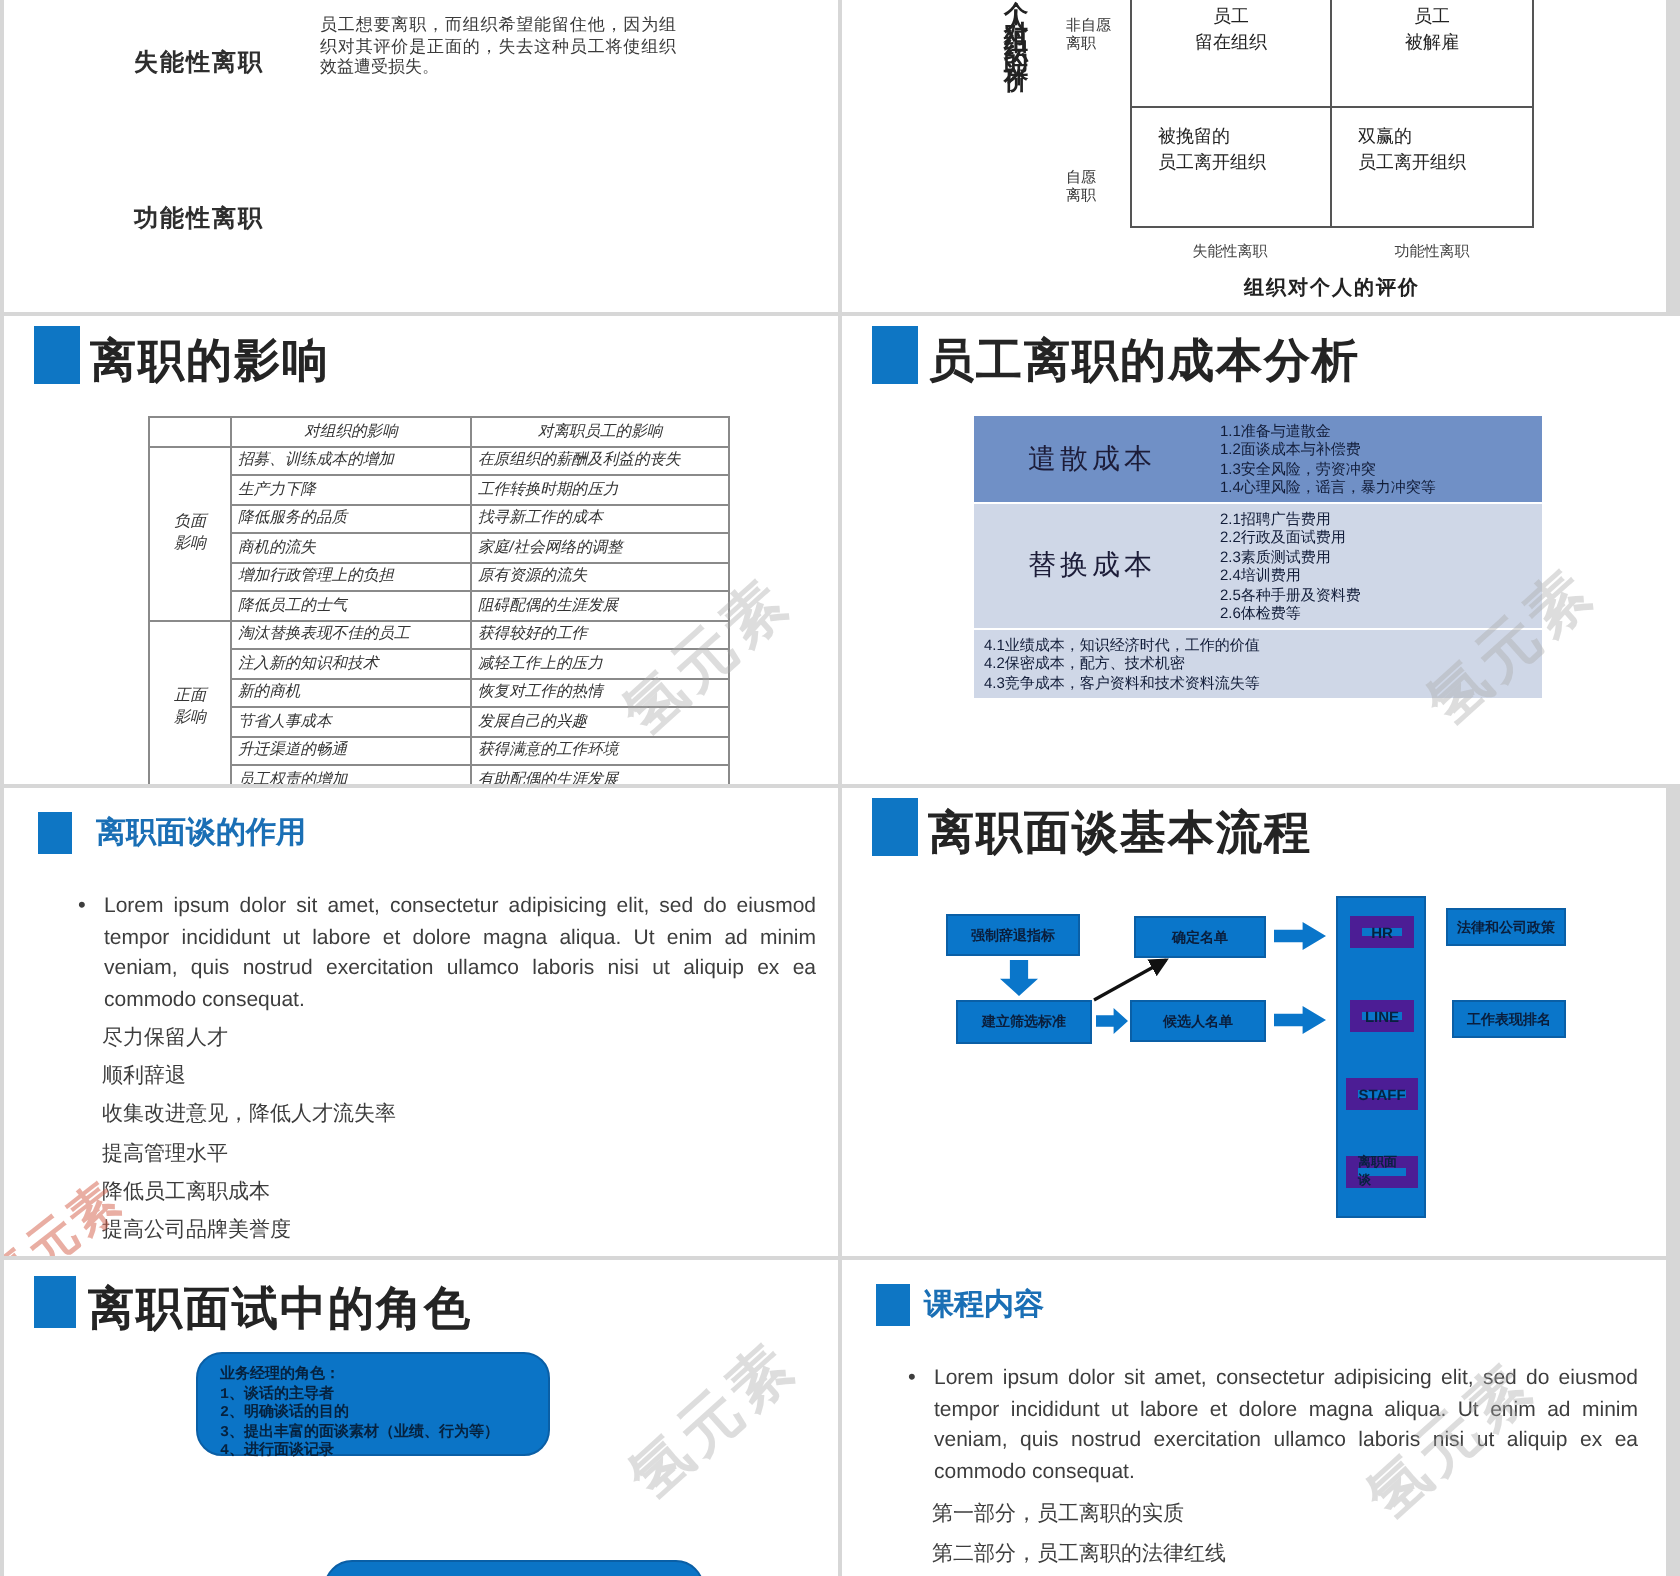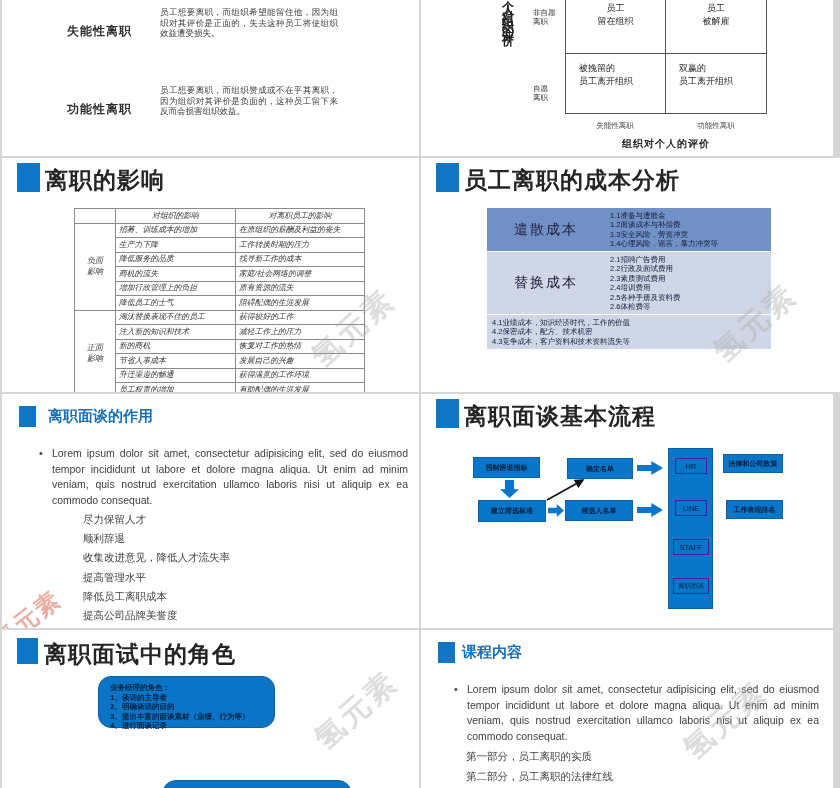--- a/index.html
+++ b/index.html
@@ -48,29 +48,29 @@
                font-family:"Liberation Serif","DejaVu Serif",serif; font-size:14px; letter-spacing:2px; color:#1c1c38; }
   .band .items { flex:1; padding:2.5px 5px; font-size:7.5px; line-height:9.5px; color:#111c38; }
   .band.med { background:#7090c6; }
   .band.lt  { background:#cfd7e7; }
   .band.wh  { background:#ffffff; }
 
   
   .bullet-dot { position:absolute; font-size:11px; color:#3d3d3d; }
   .para { position:absolute; font-size:10.5px; line-height:15.5px; color:#3d3d3d; text-align:justify; }
   .plist { position:absolute; font-size:10.5px; color:#3d3d3d; }
-  .plist div { margin-bottom:8.2px; line-height:11px;margin-left:32px; }
+  .plist div { margin-bottom:8.2px; line-height:11px; }
   .part-line { position:absolute; font-size:10.5px; color:#3d3d3d; }
 
   
   .fbox { position:absolute; background:#0a76ca; border:1px solid #0a5fa6; display:flex; align-items:center; justify-content:center;
           font-size:7px; color:#0a1e3c; font-weight:bold; text-align:center; }
   .tall { position:absolute; background:#0a76ca; border:1px solid #0a5fa6; }
-  .sub { position:absolute; border:1px solid #4c1d95; display:flex; align-items:center; justify-content:center;
-         font-size:7.5px; font-weight:normal; color:#06223f; }
+  .sub { position:absolute; border:6px solid #4c1d95; display:flex; align-items:center; justify-content:center;
+         font-size:7.5px; font-weight:bold; color:#06223f; }
   .arr-down { position:absolute; background:#0a76ca;
         clip-path:polygon(26% 0,74% 0,74% 52%,100% 52%,50% 100%,0 52%,26% 52%); }
   .arr-right { position:absolute; background:#0a76ca;
         clip-path:polygon(0 28%,55% 28%,55% 0,100% 50%,55% 100%,55% 72%,0 72%); }
 
   
   .round-box { position:absolute; background:#0b74c6; border:1px solid #0a5fa6; border-radius:13px;
                padding:7px 9px 0 11px; font-size:7.5px; line-height:9.6px; color:#06223f; font-weight:bold; }
   .round-box2 { position:absolute; background:#0b74c6; border:1px solid #0a5fa6; border-radius:14px; }
 
@@ -82,21 +82,20 @@
 </style>
 </head>
 <body>
 
 <div class="page">
 
   <div class="slide s1">
     <div class="def-term" style="left:65px; top:23px;">失能性离职</div>
     <div class="def-desc" style="left:158px; top:7px;">员工想要离职，而组织希望能留住他，因为组织对其评价是正面的，失去这种员工将使组织效益遭受损失。</div>
     <div class="def-term" style="left:65px; top:101px;">功能性离职</div>
-    <div class="def-desc" style="left:158px; top:85px;">员工想要离职，而组织赞成或不在乎其离职，因为组织对其评价是负面的，这种员工留下来反而会损害组织效益。</div>
   </div>
 
   <div class="slide s2">
     <div class="yaxis" style="left:78px; top:-10px; height:136px;">个人对组织的评价</div>
     <div class="rowlab pre" style="left:112px; top:8px;">非自愿
 离职</div>
     <div class="rowlab pre" style="left:112px; top:84px;">自愿
 离职</div>
 
     <div class="vline" style="left:144px; top:0; width:1px; height:113px;"></div>

